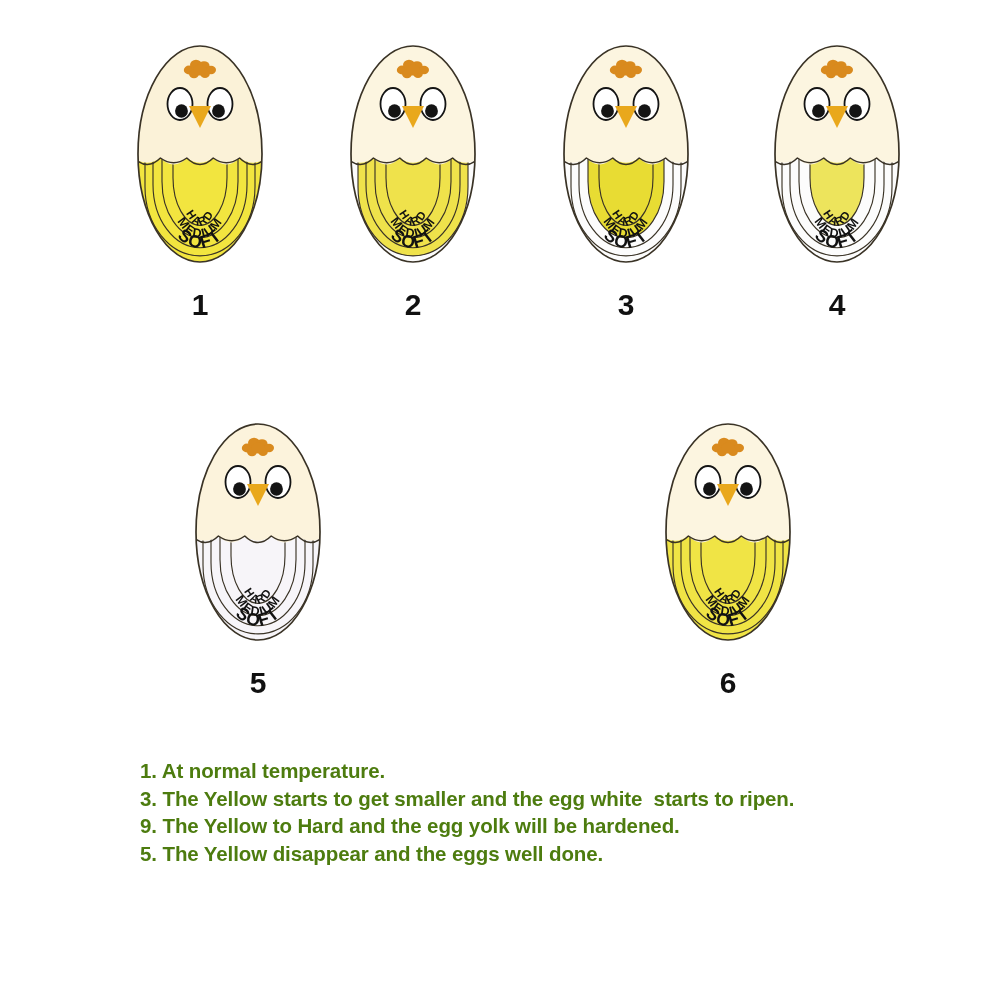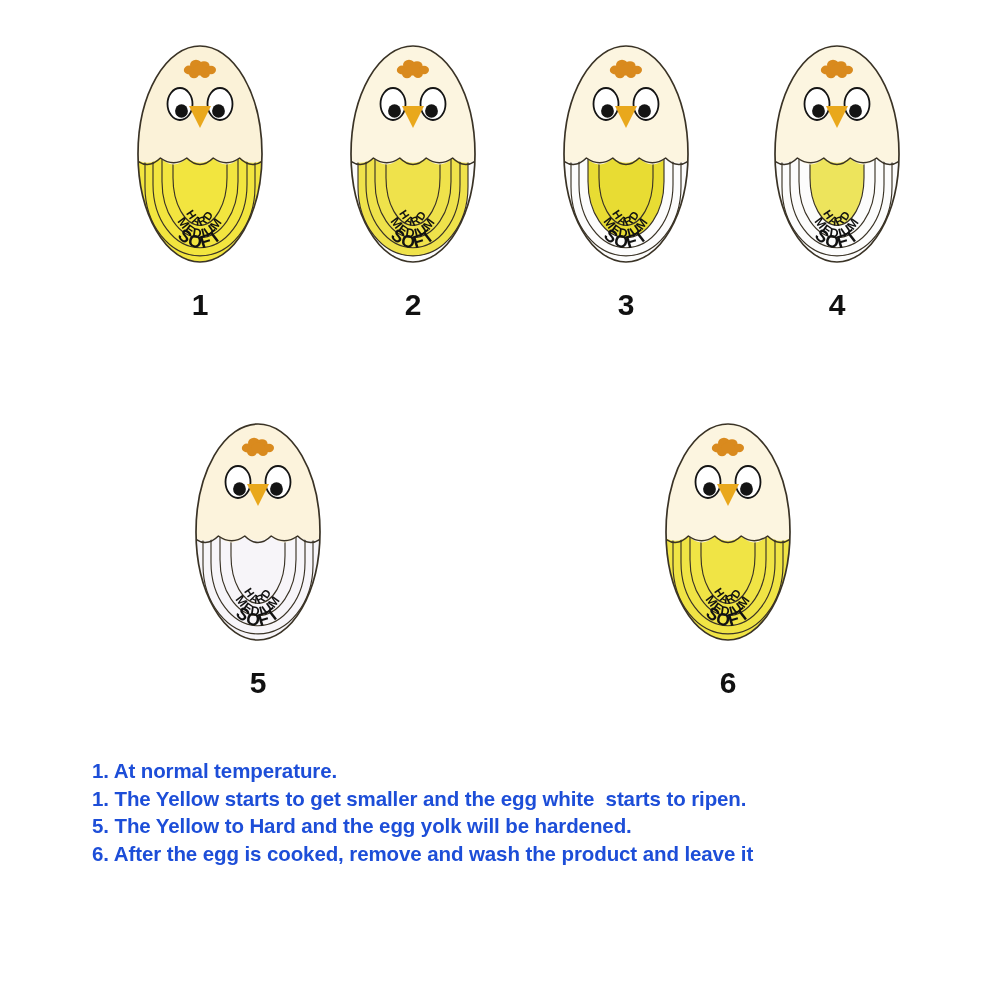--- a/index.html
+++ b/index.html
@@ -61,23 +61,24 @@
     position: absolute;
     left: 92px;
     top: 757px;
     width: 850px;
   }
   .instruction-line {
     font-family: "Liberation Sans", sans-serif;
     font-weight: bold;
     font-size: 20.5px;
     line-height: 27.5px;
-    color: #1d4ed8;
+    color: #4d7c0f;
     white-space: pre;
     letter-spacing: -0.1px;
+    margin-left: 48px;
     -webkit-font-smoothing: antialiased;
   }
   .instruction-line.cont {
     text-indent: 0;
   }
 
   
   .dial-label {
     font-family: "Liberation Sans", sans-serif;
     fill: #121212;
@@ -346,18 +347,18 @@
           <ellipse cx="61.5" cy="69" rx="6.4" ry="6.8" fill="#141414"></ellipse>
           <ellipse cx="98.5" cy="69" rx="6.4" ry="6.8" fill="#141414"></ellipse>
           <path d="M 69 64 L 91 64 L 80 86 Z" fill="#E9A81C"></path>
         </svg>
         <div class="egg-number" style="margin-top: -2px;">6</div>
       </div>
     </div>
 
   <div id="instructions">
       <div class="instruction-line">1. At normal temperature.</div>
-      <div class="instruction-line">1. The Yellow starts to get smaller and the egg white  starts to ripen.</div>
-      <div class="instruction-line">5. The Yellow to Hard and the egg yolk will be hardened.</div>
-      <div class="instruction-line">6. After the egg is cooked, remove and wash the product and leave it</div>
+      <div class="instruction-line">3. The Yellow starts to get smaller and the egg white  starts to ripen.</div>
+      <div class="instruction-line">9. The Yellow to Hard and the egg yolk will be hardened.</div>
+      <div class="instruction-line">5. The Yellow disappear and the eggs well done.</div>
     </div>
 
 </div>
 
 </body></html>

